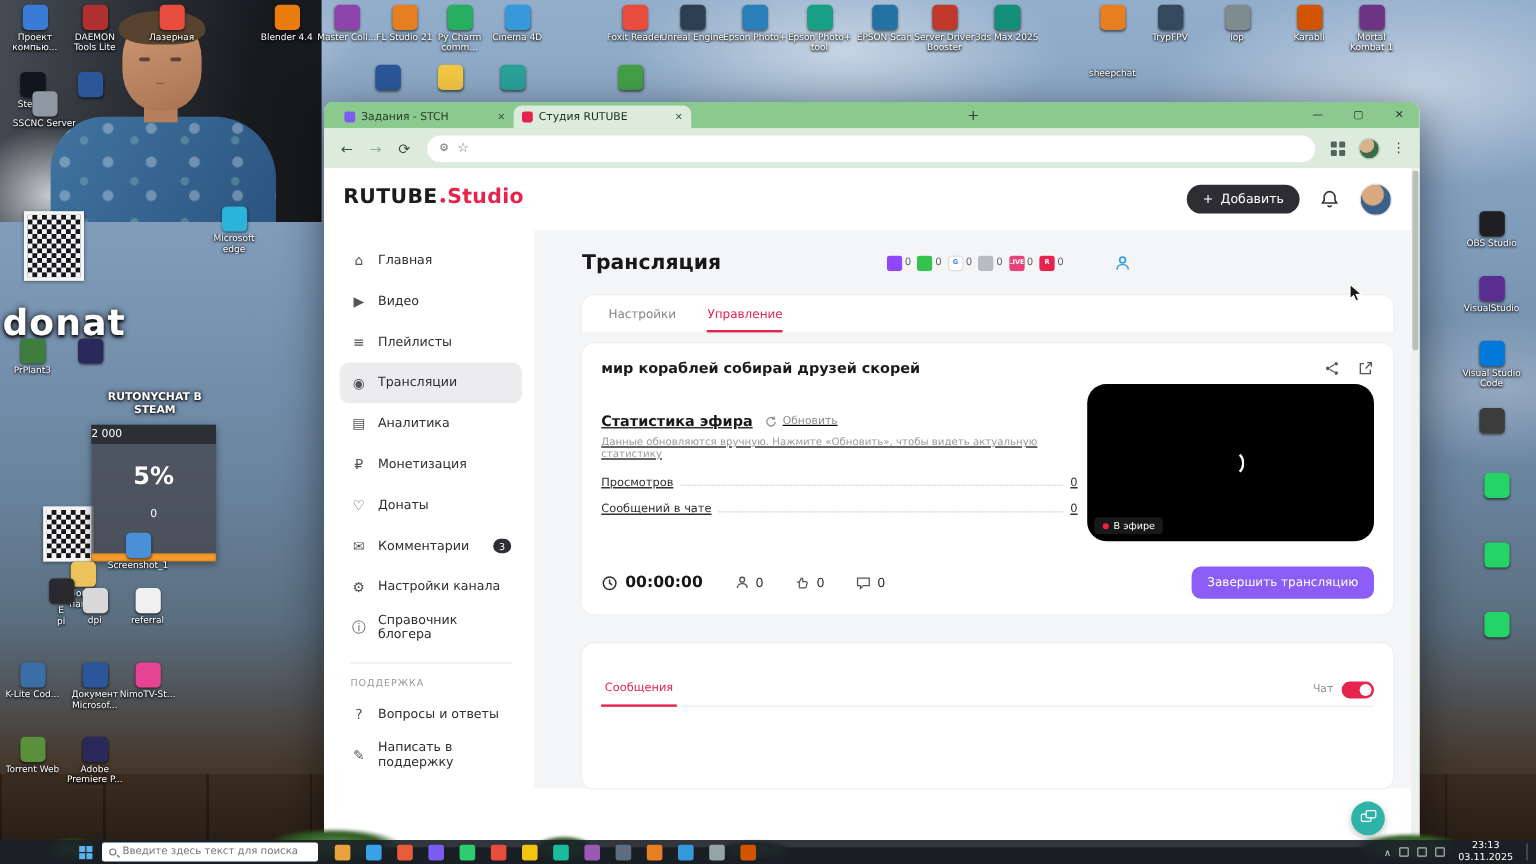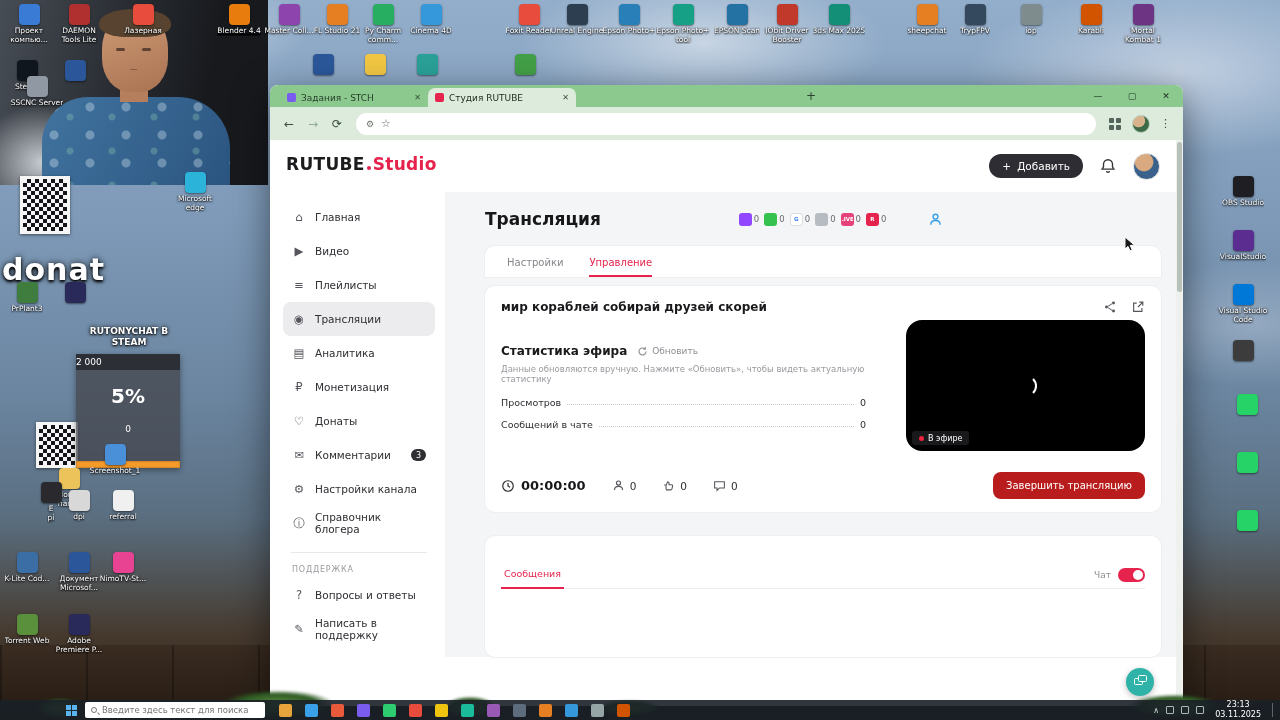--- a/index.html
+++ b/index.html
@@ -131,40 +131,40 @@
   .tabs-card { background:#fff; border-radius:10px 10px 0 0; box-shadow:0 0 0 1px #efefef;
     height:31px; display:flex; align-items:flex-end; padding:0 22px; gap:26px; }
   .tab-item { font-size:10px; padding-bottom:7px; border-bottom:2px solid transparent; }
 
   .card { background:#fff; border-radius:10px; box-shadow:0 0 0 1px #efefef; }
   .stream-card { margin-top:9px; height:226px; padding:14px 16px; position:relative; }
   .sc-titlerow { display:flex; align-items:center; }
   .sc-title { font-size:12px; font-weight:bold; color:#1a1a1d; }
   .sc-icons { margin-left:auto; display:flex; gap:14px; }
   .sc-body { display:flex; margin-top:6px; }
-  .sc-left { flex:1; padding-right:40px; }
+  .sc-left { flex:1; padding-right:8px;text-decoration:underline; }
   .stats-heading-row { display:flex; align-items:center; gap:10px; margin-top:24px; }
   .stats-heading { font-size:12px; font-weight:bold; color:#1a1a1d; }
   .refresh { display:flex; align-items:center; gap:4px; font-size:9px; color:#8e8e94; }
   .stats-note { font-size:8.5px; color:#9a9aa0; margin-top:6px; }
   .stat-rows { margin-top:13px; }
   .stat-row { display:flex; align-items:flex-end; margin-top:11px; }
   .sr-label { font-size:9.5px; color:#2e2e33; }
   .sr-leader { flex:1; border-bottom:1px dotted #c9c9cf; margin:0 6px 3px; }
   .sr-value { font-size:9.5px; color:#2e2e33; }
   .video { width:239px; height:131px; background:#000; border-radius:16px; position:relative; flex:none; }
   .spinner { position:absolute; left:50%; top:50%; width:22px; height:22px; margin:-11px 0 0 -11px;
     border:2px solid transparent; border-right-color:#fff; border-radius:50%; }
   .live-badge { position:absolute; left:6px; bottom:6px; background:rgba(28,28,32,.88); color:#fff;
     font-size:8px; padding:2.5px 7px; border-radius:3px; display:flex; align-items:center; gap:4px; }
   .live-dot { width:5px; height:5px; border-radius:50%; background:#f0223c; }
   .sc-bottom { position:absolute; left:16px; right:16px; bottom:13px; display:flex; align-items:center; gap:26px; }
   .stat-i { display:flex; align-items:center; gap:5px; font-size:10.5px; color:#2e2e33; }
   .duration { font-size:13px; font-weight:bold; color:#17171a; display:flex; align-items:center; gap:6px; }
-  .end-btn { margin-left:auto; background:#b91c1c; color:#fff; font-size:10px; padding:8px 13px; border-radius:8px; }
+  .end-btn { margin-left:auto; background:#8b5cf6; color:#fff; font-size:10px; padding:8px 13px; border-radius:8px; }
 
   .messages-card { margin-top:24px; height:121px; padding:0 16px; overflow:hidden; }
   .msg-tabrow { display:flex; align-items:flex-end; border-bottom:1px solid #ececee; padding-top:32px; }
   .msg-tab { font-size:9.5px; color:#e5234d; border-bottom:2px solid #e5234d; padding:0 3px 8px; margin-bottom:-1px; }
   .chat-toggle { margin-left:auto; display:flex; align-items:center; gap:7px; padding-bottom:6px; }
   .chat-label { font-size:9px; color:#8e8e94; }
   .toggle { width:27px; height:14px; border-radius:7px; background:#e5234d; position:relative; }
   .toggle::after { content:""; position:absolute; right:2px; top:2px; width:10px; height:10px;
     border-radius:50%; background:#fff; }
   .fab { position:absolute; right:22px; bottom:10px; width:28px; height:28px; border-radius:50%;
@@ -233,21 +233,21 @@
     <div class="desk-icon" style="left: 52px; top: 4px;">
       <div class="di-img" style="background: rgb(176, 48, 48);"></div>
       <div class="di-label">DAEMON Tools Lite</div>
     </div>
 
     <div class="desk-icon" style="left: 116px; top: 4px;">
       <div class="di-img" style="background: rgb(231, 76, 60);"></div>
       <div class="di-label">Лазерная</div>
     </div>
 
-    <div class="desk-icon" style="left: 212px; top: 4px; text-decoration: underline;">
+    <div class="desk-icon" style="left: 212px; top: 4px;">
       <div class="di-img" style="background: rgb(232, 125, 13);"></div>
       <div class="di-label">Blender 4.4</div>
     </div>
 
     <div class="desk-icon" style="left: 262px; top: 4px;">
       <div class="di-img" style="background: rgb(142, 68, 173);"></div>
       <div class="di-label">Master Coll...</div>
     </div>
 
     <div class="desk-icon" style="left: 310px; top: 4px;">
@@ -285,29 +285,29 @@
       <div class="di-label">Epson Photo+ tool</div>
     </div>
 
     <div class="desk-icon" style="left: 710px; top: 4px;">
       <div class="di-img" style="background: rgb(36, 113, 163);"></div>
       <div class="di-label">EPSON Scan</div>
     </div>
 
     <div class="desk-icon" style="left: 760px; top: 4px;">
       <div class="di-img" style="background: rgb(192, 57, 43);"></div>
-      <div class="di-label">IObit Driver Booster</div>
+      <div class="di-label">Server Driver Booster</div>
     </div>
 
     <div class="desk-icon" style="left: 812px; top: 4px;">
       <div class="di-img" style="background: rgb(20, 143, 119);"></div>
       <div class="di-label">3ds Max 2025</div>
     </div>
 
-    <div class="desk-icon" style="left: 900px; top: 4px;">
+    <div class="desk-icon" style="left: 900px; top: 4px; gap: 30px;">
       <div class="di-img" style="background: rgb(230, 126, 34);"></div>
       <div class="di-label">sheepchat</div>
     </div>
 
     <div class="desk-icon" style="left: 948px; top: 4px;">
       <div class="di-img" style="background: rgb(52, 73, 94);"></div>
       <div class="di-label">TrypFPV</div>
     </div>
 
     <div class="desk-icon" style="left: 1004px; top: 4px;">

